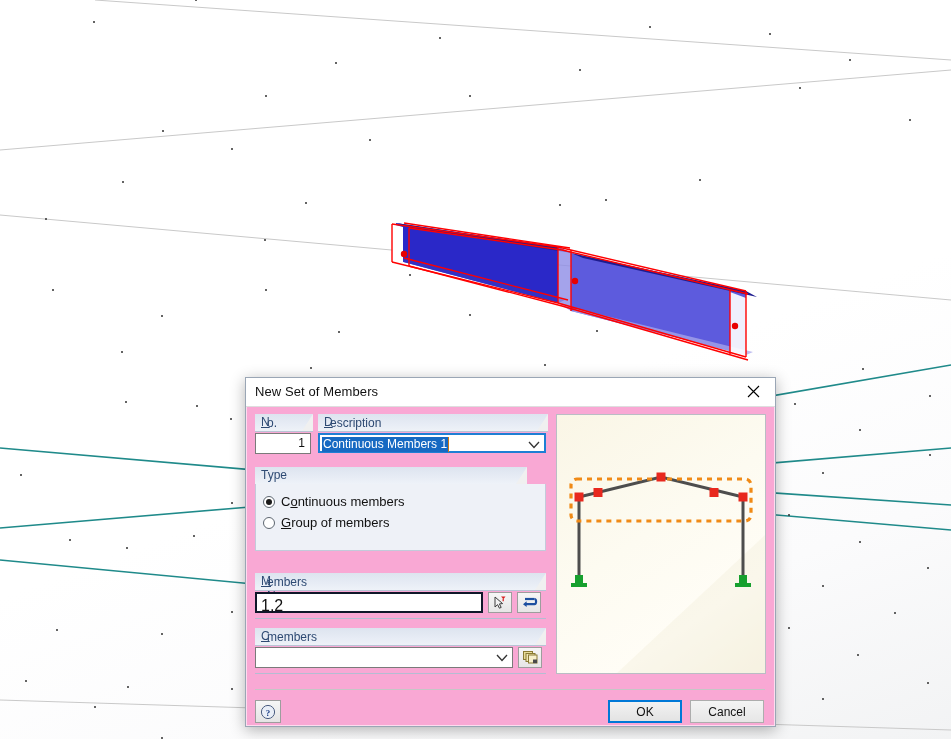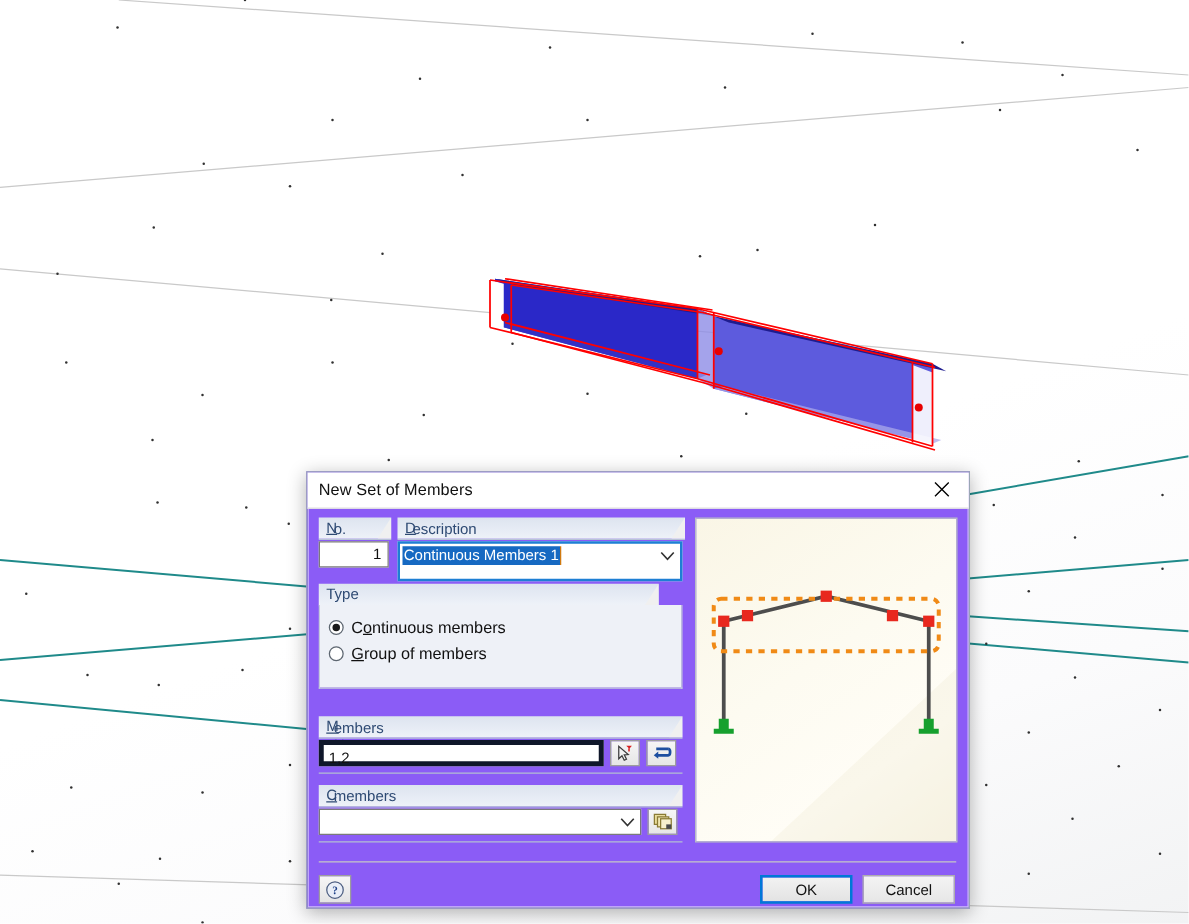--- a/index.html
+++ b/index.html
@@ -10,21 +10,21 @@
   }
 
   
   #viewport{position:absolute;left:0;top:0;width:951px;height:739px;overflow:hidden;
     background:linear-gradient(160deg,#ffffff 0%,#ffffff 55%,#fbfbfc 78%,#f2f3f4 100%);}
   #viewport svg{position:absolute;left:0;top:0;}
 
   
   #dialog{
     position:absolute;left:245px;top:377px;width:529px;height:348px;
-    background:#8b5cf6;
+    background:#f9a8d4;
     border:1px solid #9aa6b5;
     box-shadow:0 3px 14px rgba(0,0,0,.30), 0 0 0 1px rgba(255,255,255,.6) inset;
     font-size:12px;color:#1a1a1a;
   }
   #titlebar{height:28px;background:#ffffff;border-bottom:1px solid #dedede;position:relative;}
   #titlebar .ttl{position:absolute;left:9px;top:6px;font-size:13px;color:#111;letter-spacing:.1px;}
   #closebtn{position:absolute;right:0;top:0;width:44px;height:27px;display:flex;align-items:center;justify-content:center;cursor:default;}
   #closebtn svg{display:block;}
 
   .body{position:absolute;left:0;top:28px;right:0;bottom:0;}
@@ -51,40 +51,40 @@
   u.acc{text-decoration:underline;}
 
   
   #g-no{left:9px;top:8px;width:58px;height:44px;}
   #no-input{position:absolute;left:9px;top:27px;width:56px;height:21px;
     background:#fff;border:1px solid #7a7a7a;box-sizing:border-box;
     text-align:right;padding:2px 5px 0 0;font-size:12px;color:#111;}
 
   
   #g-desc{left:72px;top:8px;width:230px;height:44px;}
-  #desc-combo{position:absolute;left:72px;top:27px;width:228px;height:32px;
+  #desc-combo{position:absolute;left:72px;top:27px;width:228px;height:20px;
     border:2px solid #1e7fd4;background:#fff;box-sizing:border-box;text-decoration:underline;}
   #desc-text{position:absolute;left:2px;top:2px;height:15px;line-height:15px;
     background:#1669c2;color:#fff;font-size:12px;padding:0 1px;}
   #desc-caret{position:absolute;top:2px;width:1px;height:15px;background:#d07a10;}
   #desc-arrow{position:absolute;right:4px;top:4px;}
 
   
   #g-type{left:9px;top:61px;width:272px;height:85px;}
   #g-type .area{position:absolute;left:0;top:17px;width:291px;height:67px;box-sizing:border-box;}
   .radio-row{position:absolute;left:7px;display:flex;align-items:center;gap:6px;font-size:13px;color:#111;}
   .rad{width:12px;height:12px;border-radius:50%;border:1px solid #5d6670;background:#fff;
     box-sizing:border-box;position:relative;flex:none;}
   .rad.on:after{content:"";position:absolute;left:2px;top:2px;width:6px;height:6px;border-radius:50%;background:#1a1a1a;}
 
   
   #g-mem{left:9px;top:167px;width:291px;height:46px;}
   #mem-input{position:absolute;left:9px;top:186px;width:228px;height:21px;
-    background:#fff;border:4px solid #0f172a;box-sizing:border-box;
-    padding:3px 0 0 4px;font-size:12px;color:#111;}
+    background:#fff;border:2px solid #0f172a;box-sizing:border-box;
+    padding:3px 0 0 4px;font-size:16px;color:#111;}
   .toolbtn{position:absolute;width:24px;height:21px;background:linear-gradient(to bottom,#f6f6f6,#e6e6e6);
     border:1px solid #9d9d9d;box-sizing:border-box;display:flex;align-items:center;justify-content:center;}
   #btn-pick{left:242px;top:186px;}
   #btn-curve{left:271px;top:186px;}
 
   
   #g-com{left:9px;top:222px;width:291px;height:46px;}
   #com-combo{position:absolute;left:9px;top:241px;width:258px;height:21px;
     background:#fff;border:1px solid #7a7a7a;box-sizing:border-box;}
   #com-arrow{position:absolute;right:4px;top:4px;}

